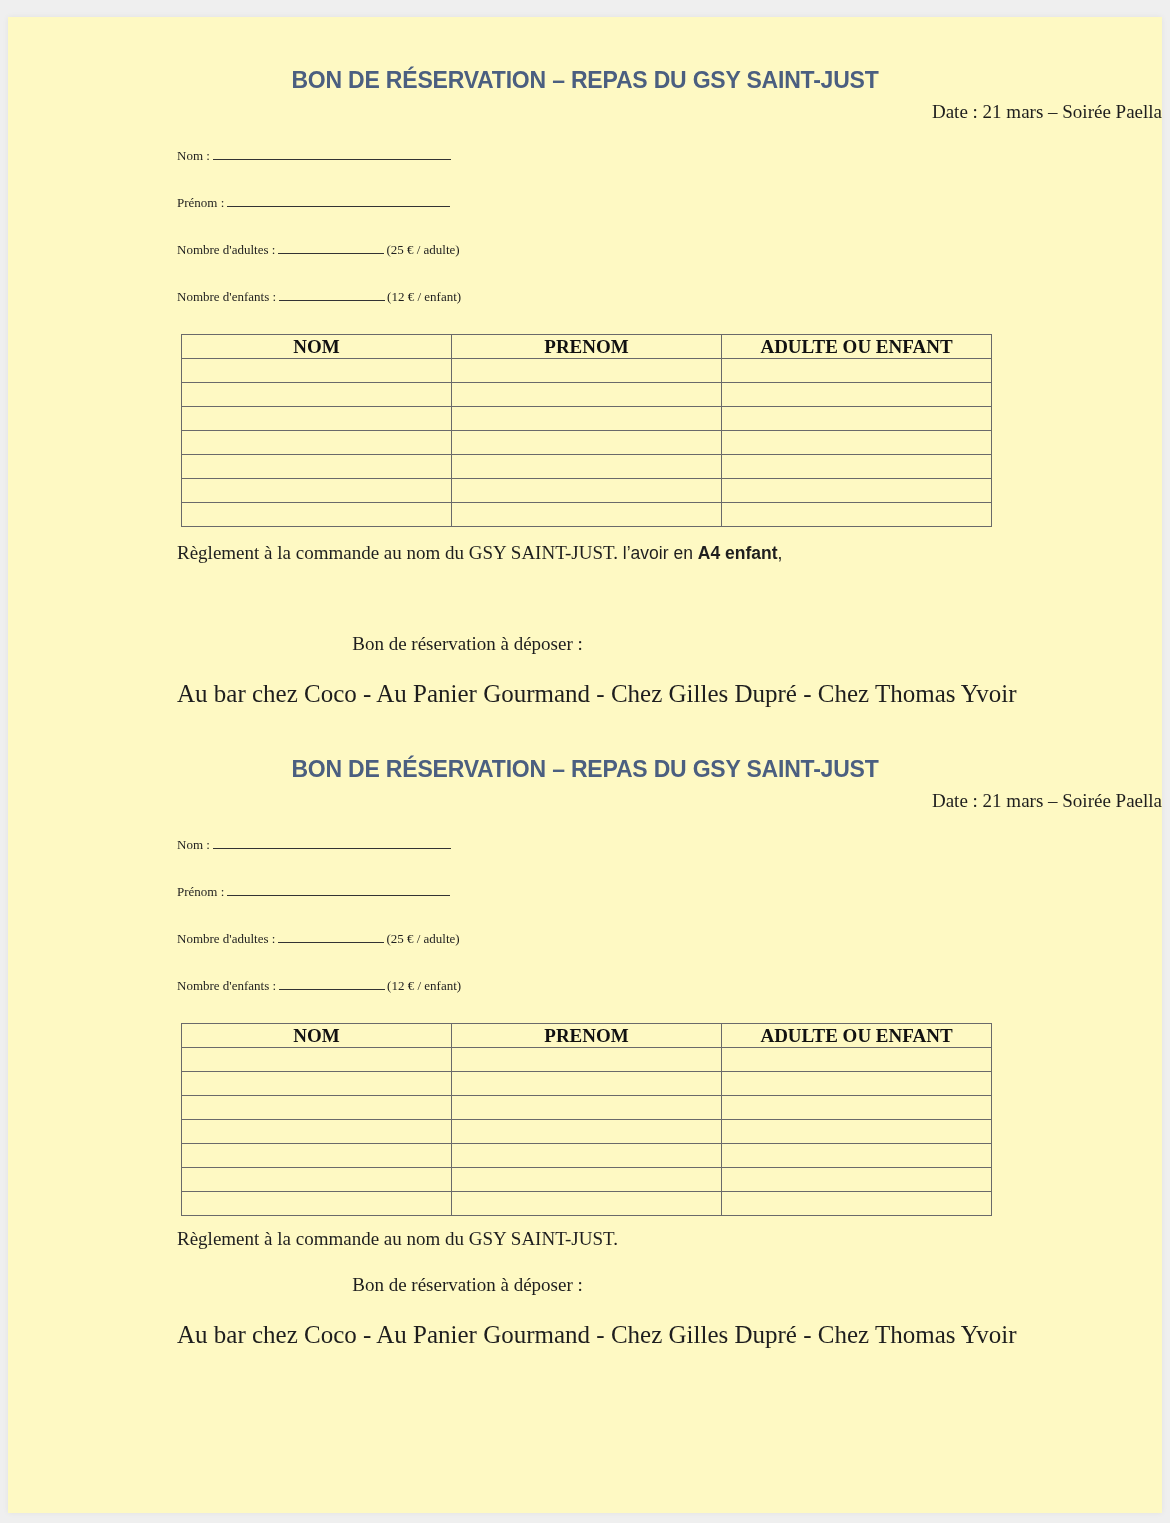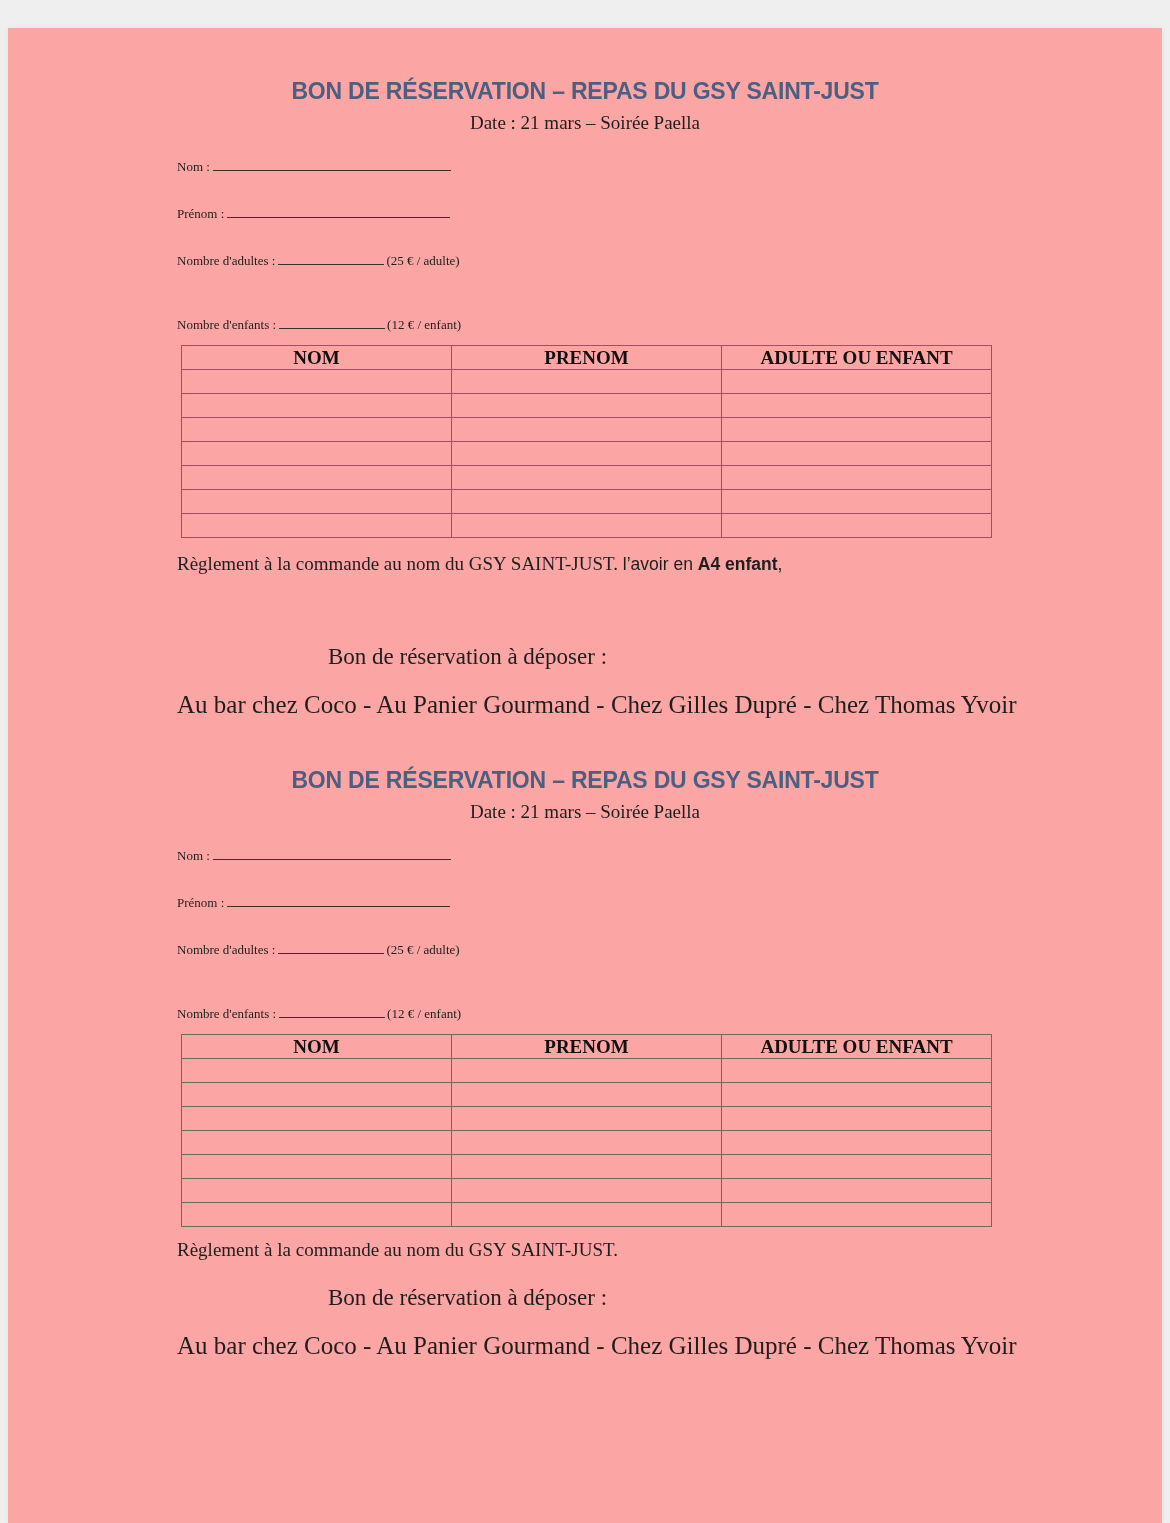--- a/index.html
+++ b/index.html
@@ -6,59 +6,59 @@
     body {
       width: 1170px; height: 1523px;
       background: #efefef;
       position: relative;
       overflow: hidden;
       font-family: "Liberation Serif", "DejaVu Serif", serif;
       color: #1e1e1e;
     }
     .page {
       position: absolute;
-      left: 8px; top: 28px;
+      left: 8px; top: 17px;
       width: 1154px; height: 1496px;
-      background: #fca5a5;
+      background: #fef9c3;
       box-shadow: 0 0 6px rgba(0,0,0,0.06);
     }
     .section { position: absolute; left: 0; width: 1154px; }
     .section.s1 { top: 0; }
     .section.s2 { top: 689px; }
 
     .title {
       position: absolute; left: 0; width: 1154px; top: 50px;
       text-align: center;
       font-family: "Liberation Sans", "DejaVu Sans", sans-serif;
       font-weight: bold;
       font-size: 23px;
       color: #4b5f80;
       letter-spacing: -0.2px;
     }
     .subtitle {
       position: absolute; left: 0; width: 1154px; top: 84px;
-      text-align: center;
+      text-align: right;
       font-size: 19px;
     }
     .field {
       position: absolute; left: 169px;
       font-size: 13px;
       white-space: nowrap;
     }
     .field .blank {
       display: inline-block;
       border-bottom: 1.5px solid #333;
       vertical-align: baseline;
       height: 1px;
       margin: 0 2px 0 3px;
     }
     .f-nom { top: 131px; }
     .f-prenom { top: 178px; }
     .f-adultes { top: 225px; }
-    .f-enfants { top: 272px; margin-top: 17px; }
+    .f-enfants { top: 272px; }
     .f-nom .blank { width: 238px; }
     .f-prenom .blank { width: 223px; }
     .f-adultes .blank { width: 106px; }
     .f-enfants .blank { width: 106px; }
 
     table.resa {
       position: absolute; left: 173px; top: 317px;
       width: 658px;
       border-collapse: collapse;
       table-layout: fixed;
@@ -85,21 +85,21 @@
     .reglement .note {
       font-family: "Liberation Sans", "DejaVu Sans", sans-serif;
       font-size: 17.5px;
     }
     .reglement .note b { font-weight: bold; }
     .s2 .reglement { top: 522px; }
 
     .deposer {
       position: absolute; left: 0; width: 919px;
       text-align: center;
-      font-size: 23px;
+      font-size: 19px;
     }
     .s1 .deposer { top: 616px; }
     .s2 .deposer { top: 568px; }
     .lieux {
       position: absolute; left: 169px;
       font-size: 25px;
       white-space: nowrap;
     }
     .s1 .lieux { top: 663px; }
     .s2 .lieux { top: 615px; }

